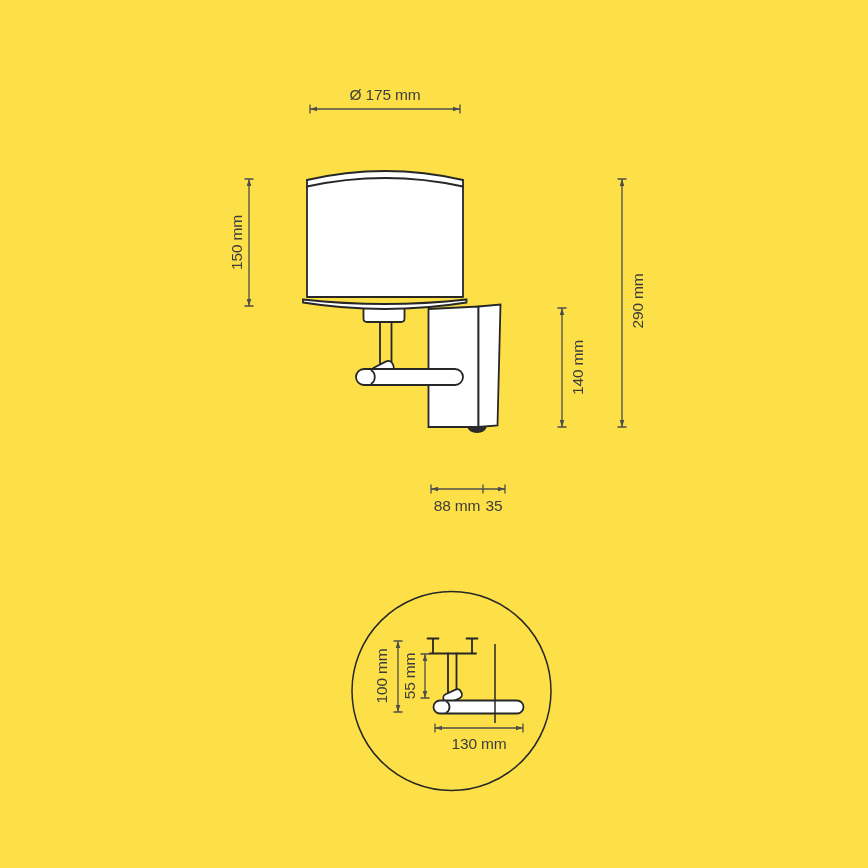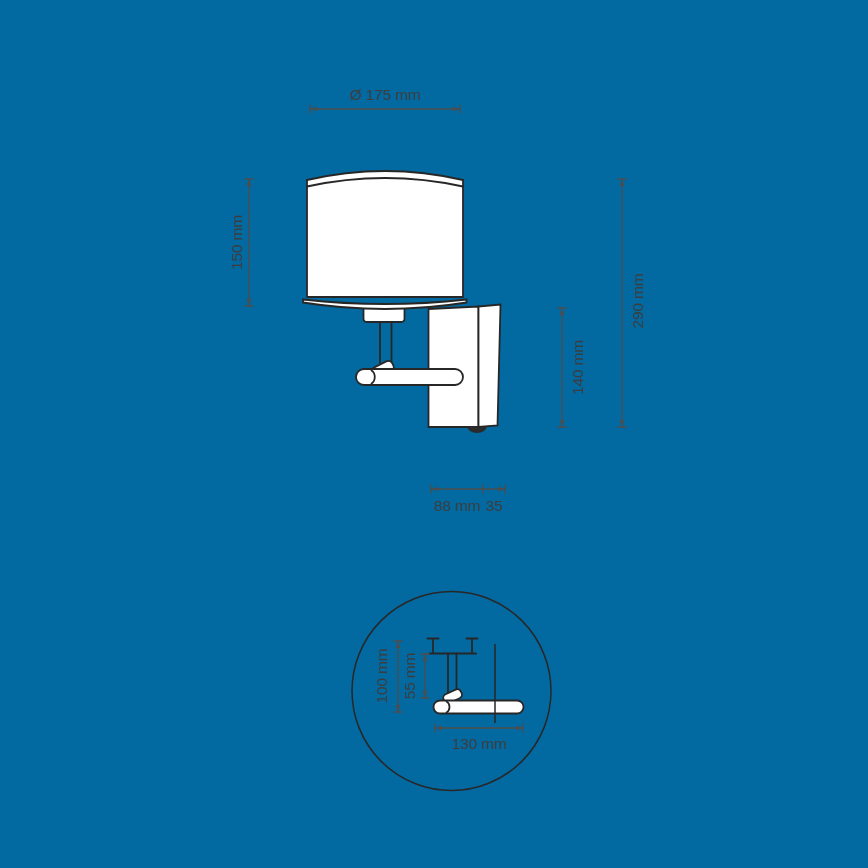--- a/index.html
+++ b/index.html
@@ -8,21 +8,21 @@
     background: #ffffff;
     width: 868px;
     height: 868px;
     overflow: hidden;
     font-family: "Liberation Sans", "DejaVu Sans", sans-serif;
   }
   .canvas {
     position: relative;
     width: 868px;
     height: 868px;
-    background: #0369a1;
+    background: #fde047;
   }
   svg text {
     font-family: "Liberation Sans", "DejaVu Sans", sans-serif;
     font-size: 15.5px;
     letter-spacing: -0.2px;
     fill: #3d3d3d;
   }
   .draw  { stroke: #272727; stroke-width: 1.8; fill: none; stroke-linecap: round; }
   .drawf { stroke: #272727; stroke-width: 1.8; fill: #ffffff; }
   .thin  { stroke: #272727; stroke-width: 1.5; fill: none; }

